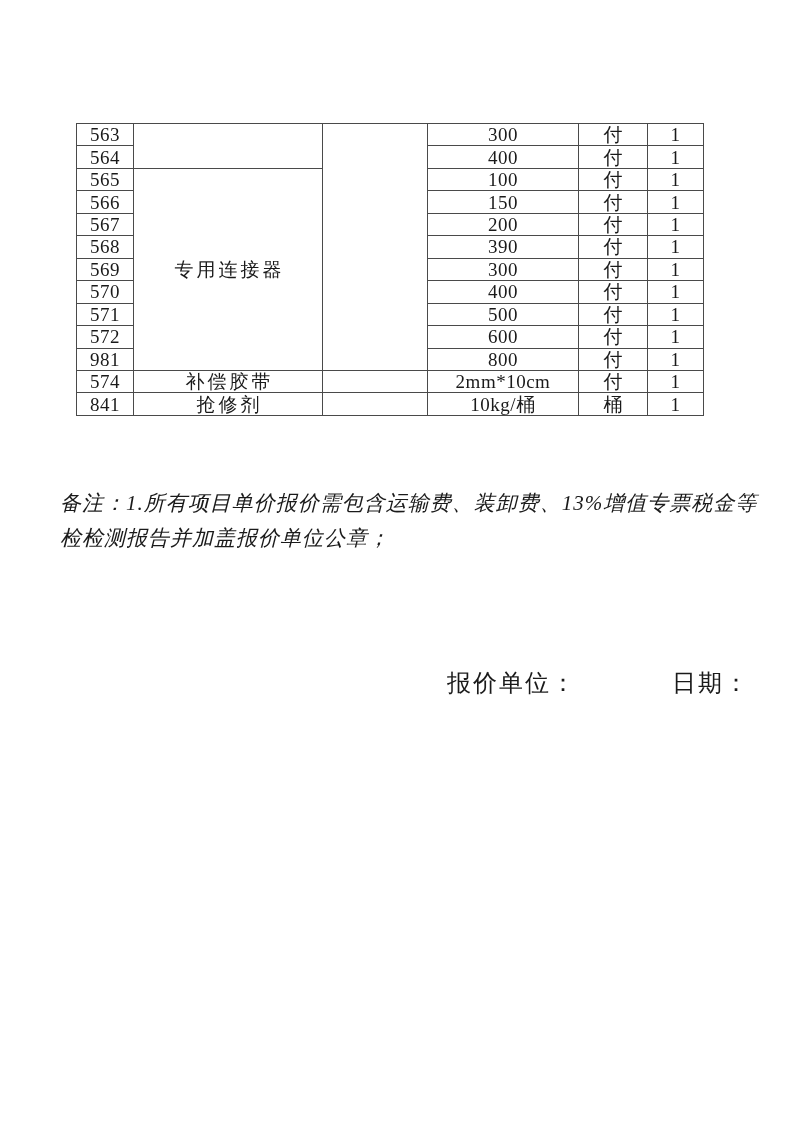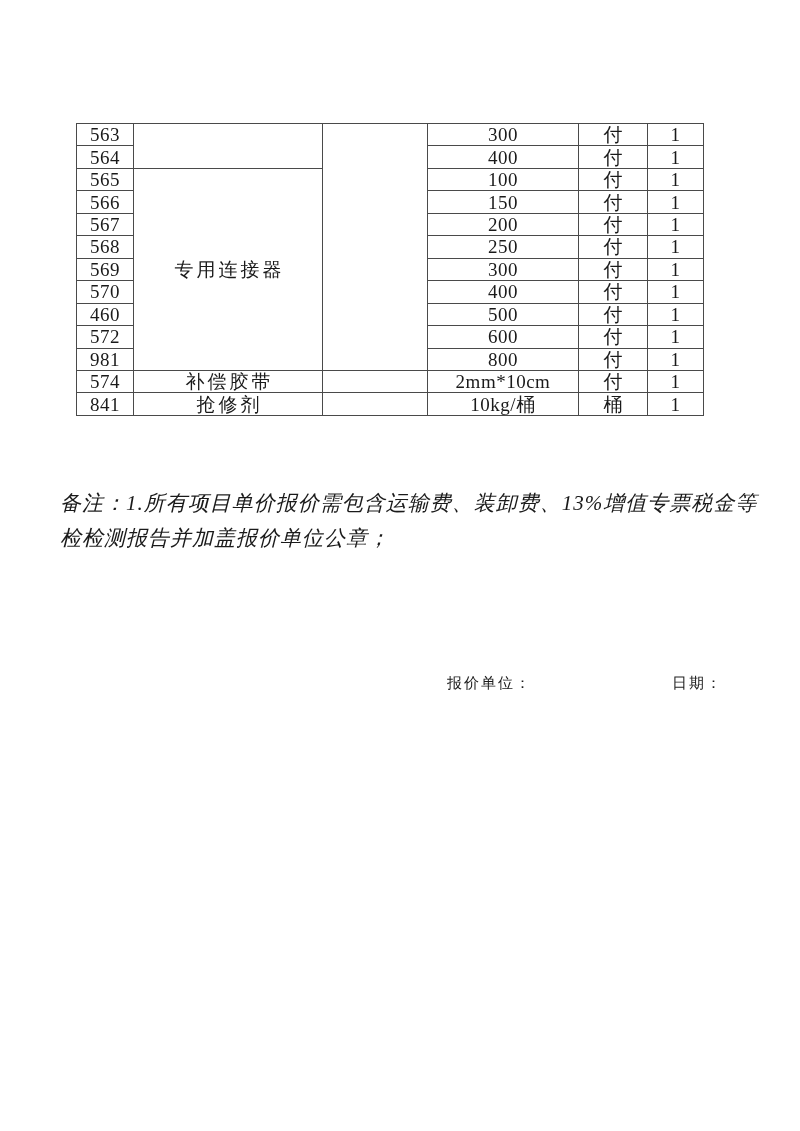--- a/index.html
+++ b/index.html
@@ -45,21 +45,21 @@
   }
   .note-line { white-space: nowrap; font-style: italic; }
   .note-line.indent { padding-left: 80px; }
   .signature-row {
     position: absolute;
     left: 0;
     top: 666px;
     width: 800px;
     height: 35px;
     line-height: 35px;
-    font-size: 15px;
+    font-size: 24px;
     letter-spacing: 2px;
   }
   .sig-unit { position: absolute; left: 447px; }
   .sig-date { position: absolute; left: 672px; }
 </style>
 </head>
 <body>
 
 <div class="page">
 
@@ -101,38 +101,38 @@
           <td class="val">1</td>
         </tr>
         <tr>
           <td class="val">567</td>
           <td class="val">200</td>
           <td class="cjk">付</td>
           <td class="val">1</td>
         </tr>
         <tr>
           <td class="val">568</td>
-          <td class="val">250</td>
+          <td class="val">390</td>
           <td class="cjk">付</td>
           <td class="val">1</td>
         </tr>
         <tr>
           <td class="val">569</td>
           <td class="val">300</td>
           <td class="cjk">付</td>
           <td class="val">1</td>
         </tr>
         <tr>
           <td class="val">570</td>
           <td class="val">400</td>
           <td class="cjk">付</td>
           <td class="val">1</td>
         </tr>
         <tr>
-          <td class="val">460</td>
+          <td class="val">571</td>
           <td class="val">500</td>
           <td class="cjk">付</td>
           <td class="val">1</td>
         </tr>
         <tr>
           <td class="val">572</td>
           <td class="val">600</td>
           <td class="cjk">付</td>
           <td class="val">1</td>
         </tr>

